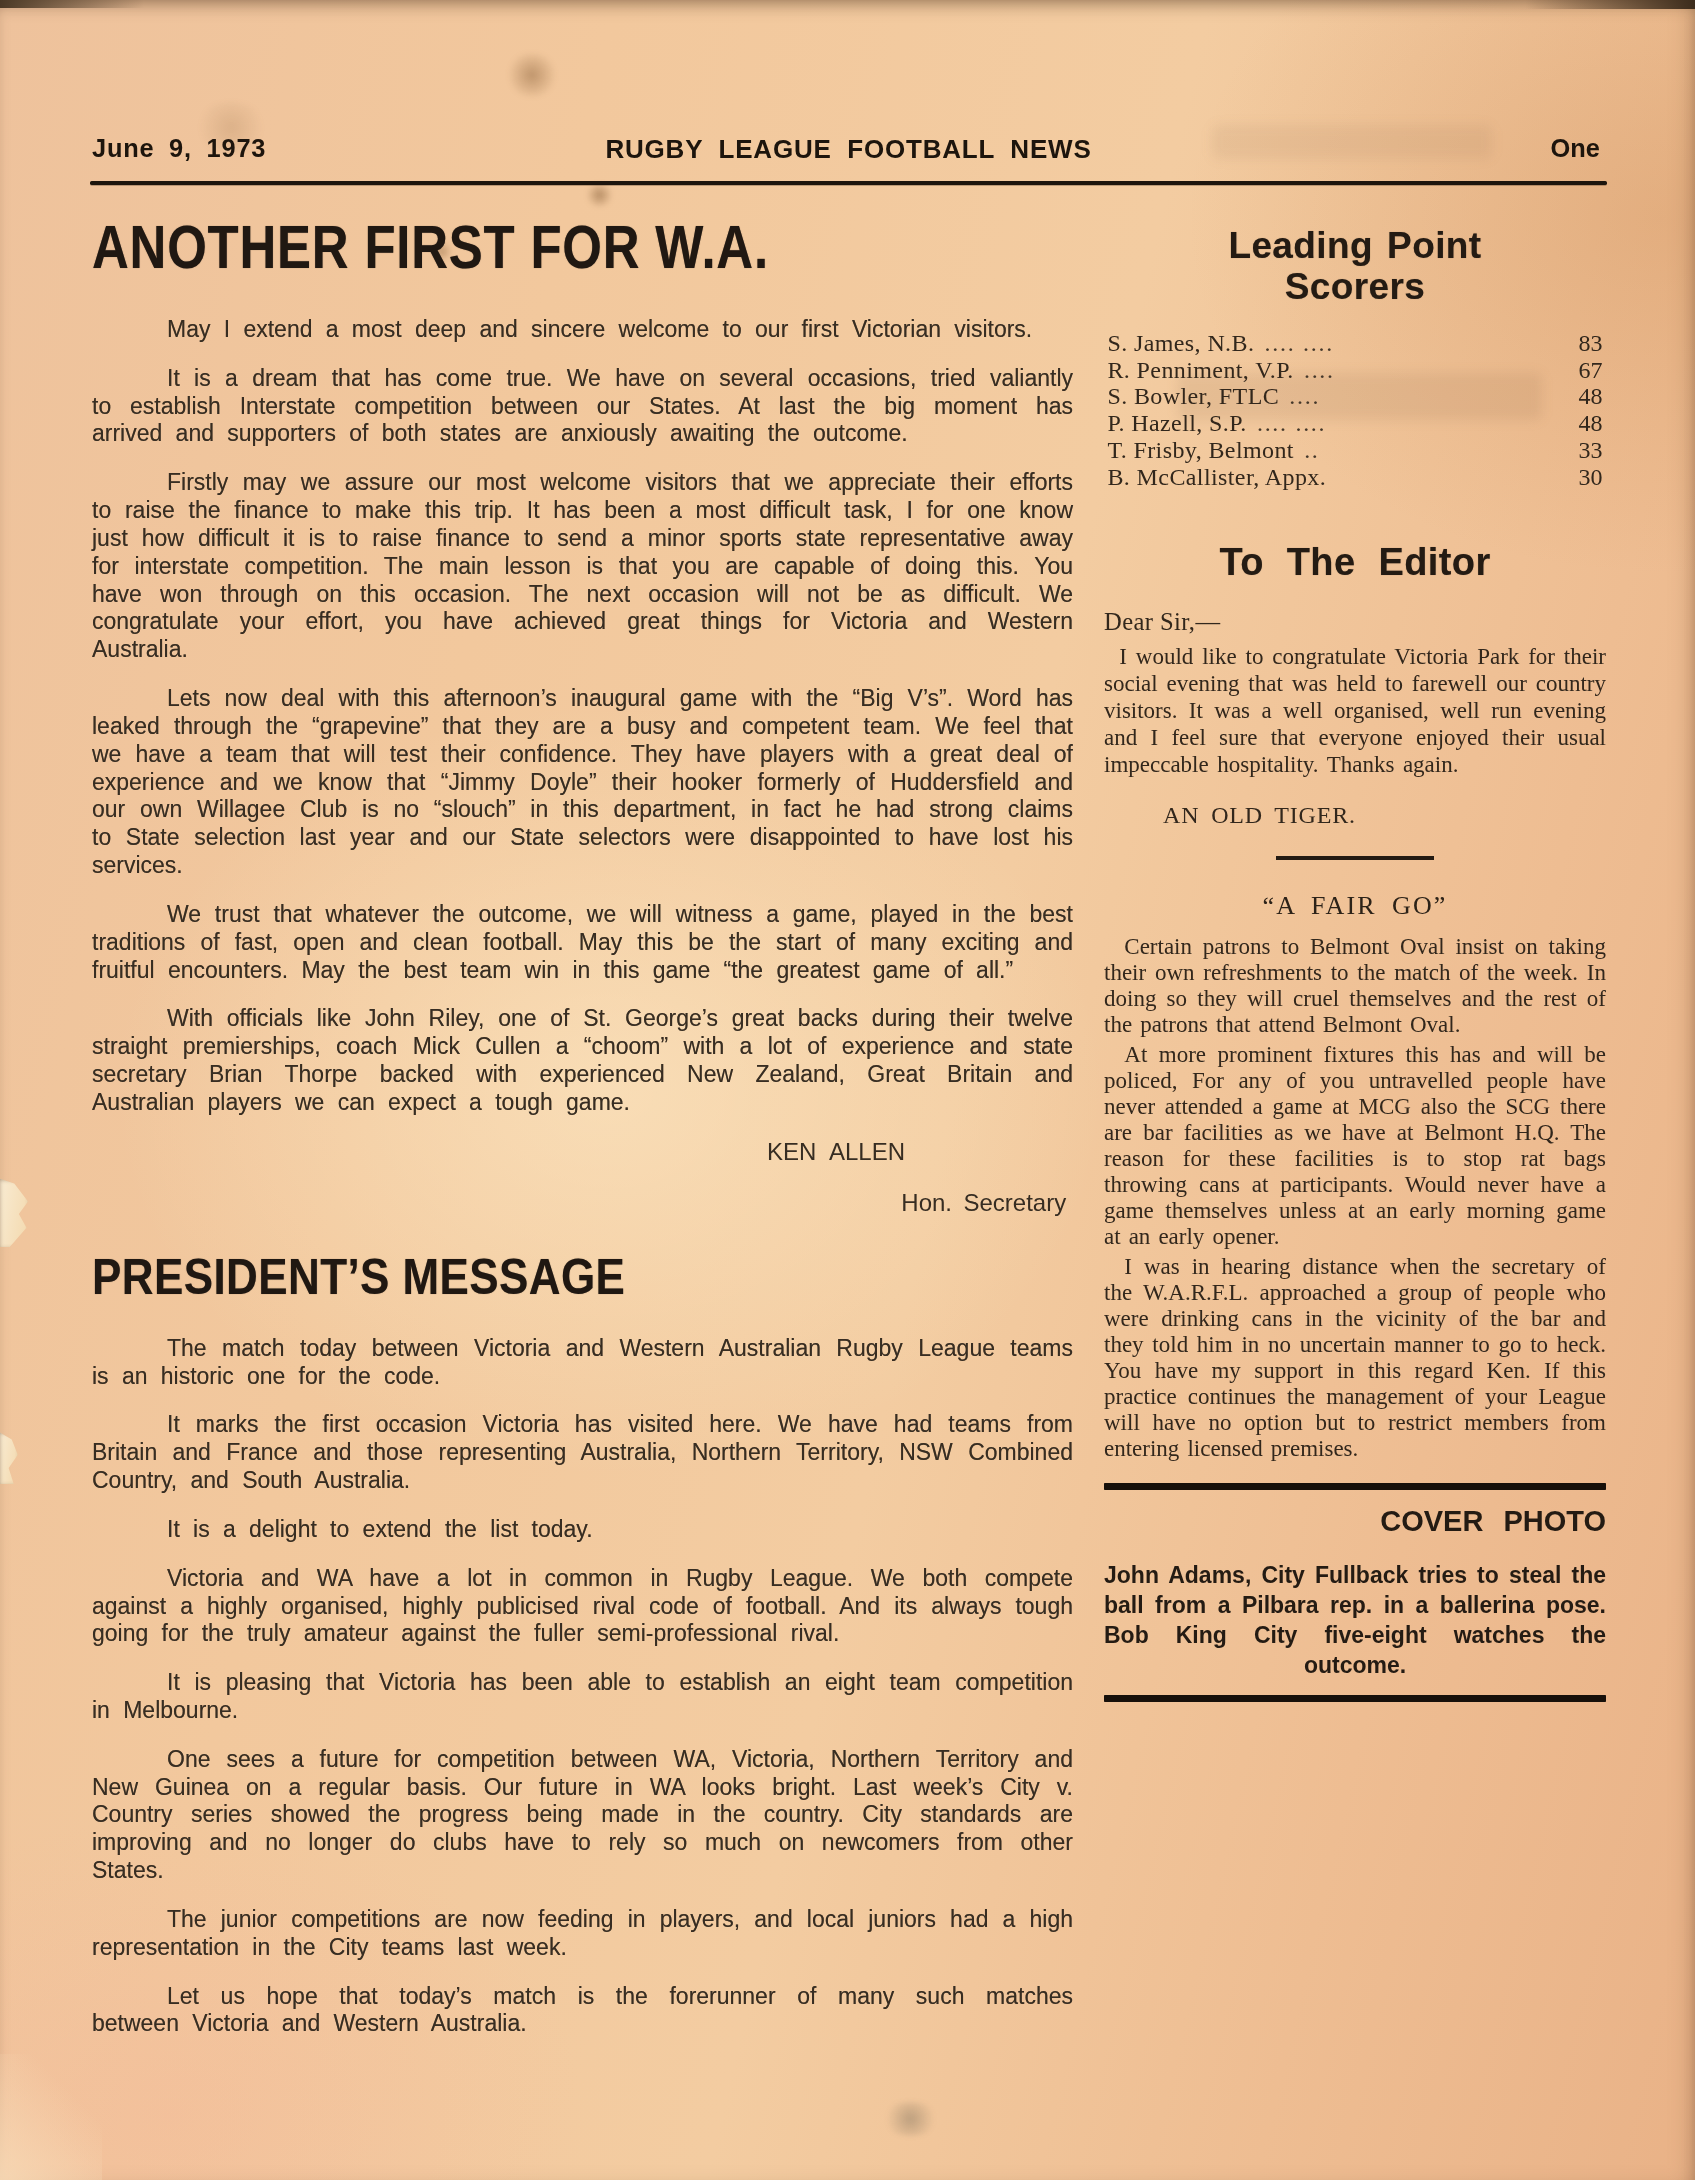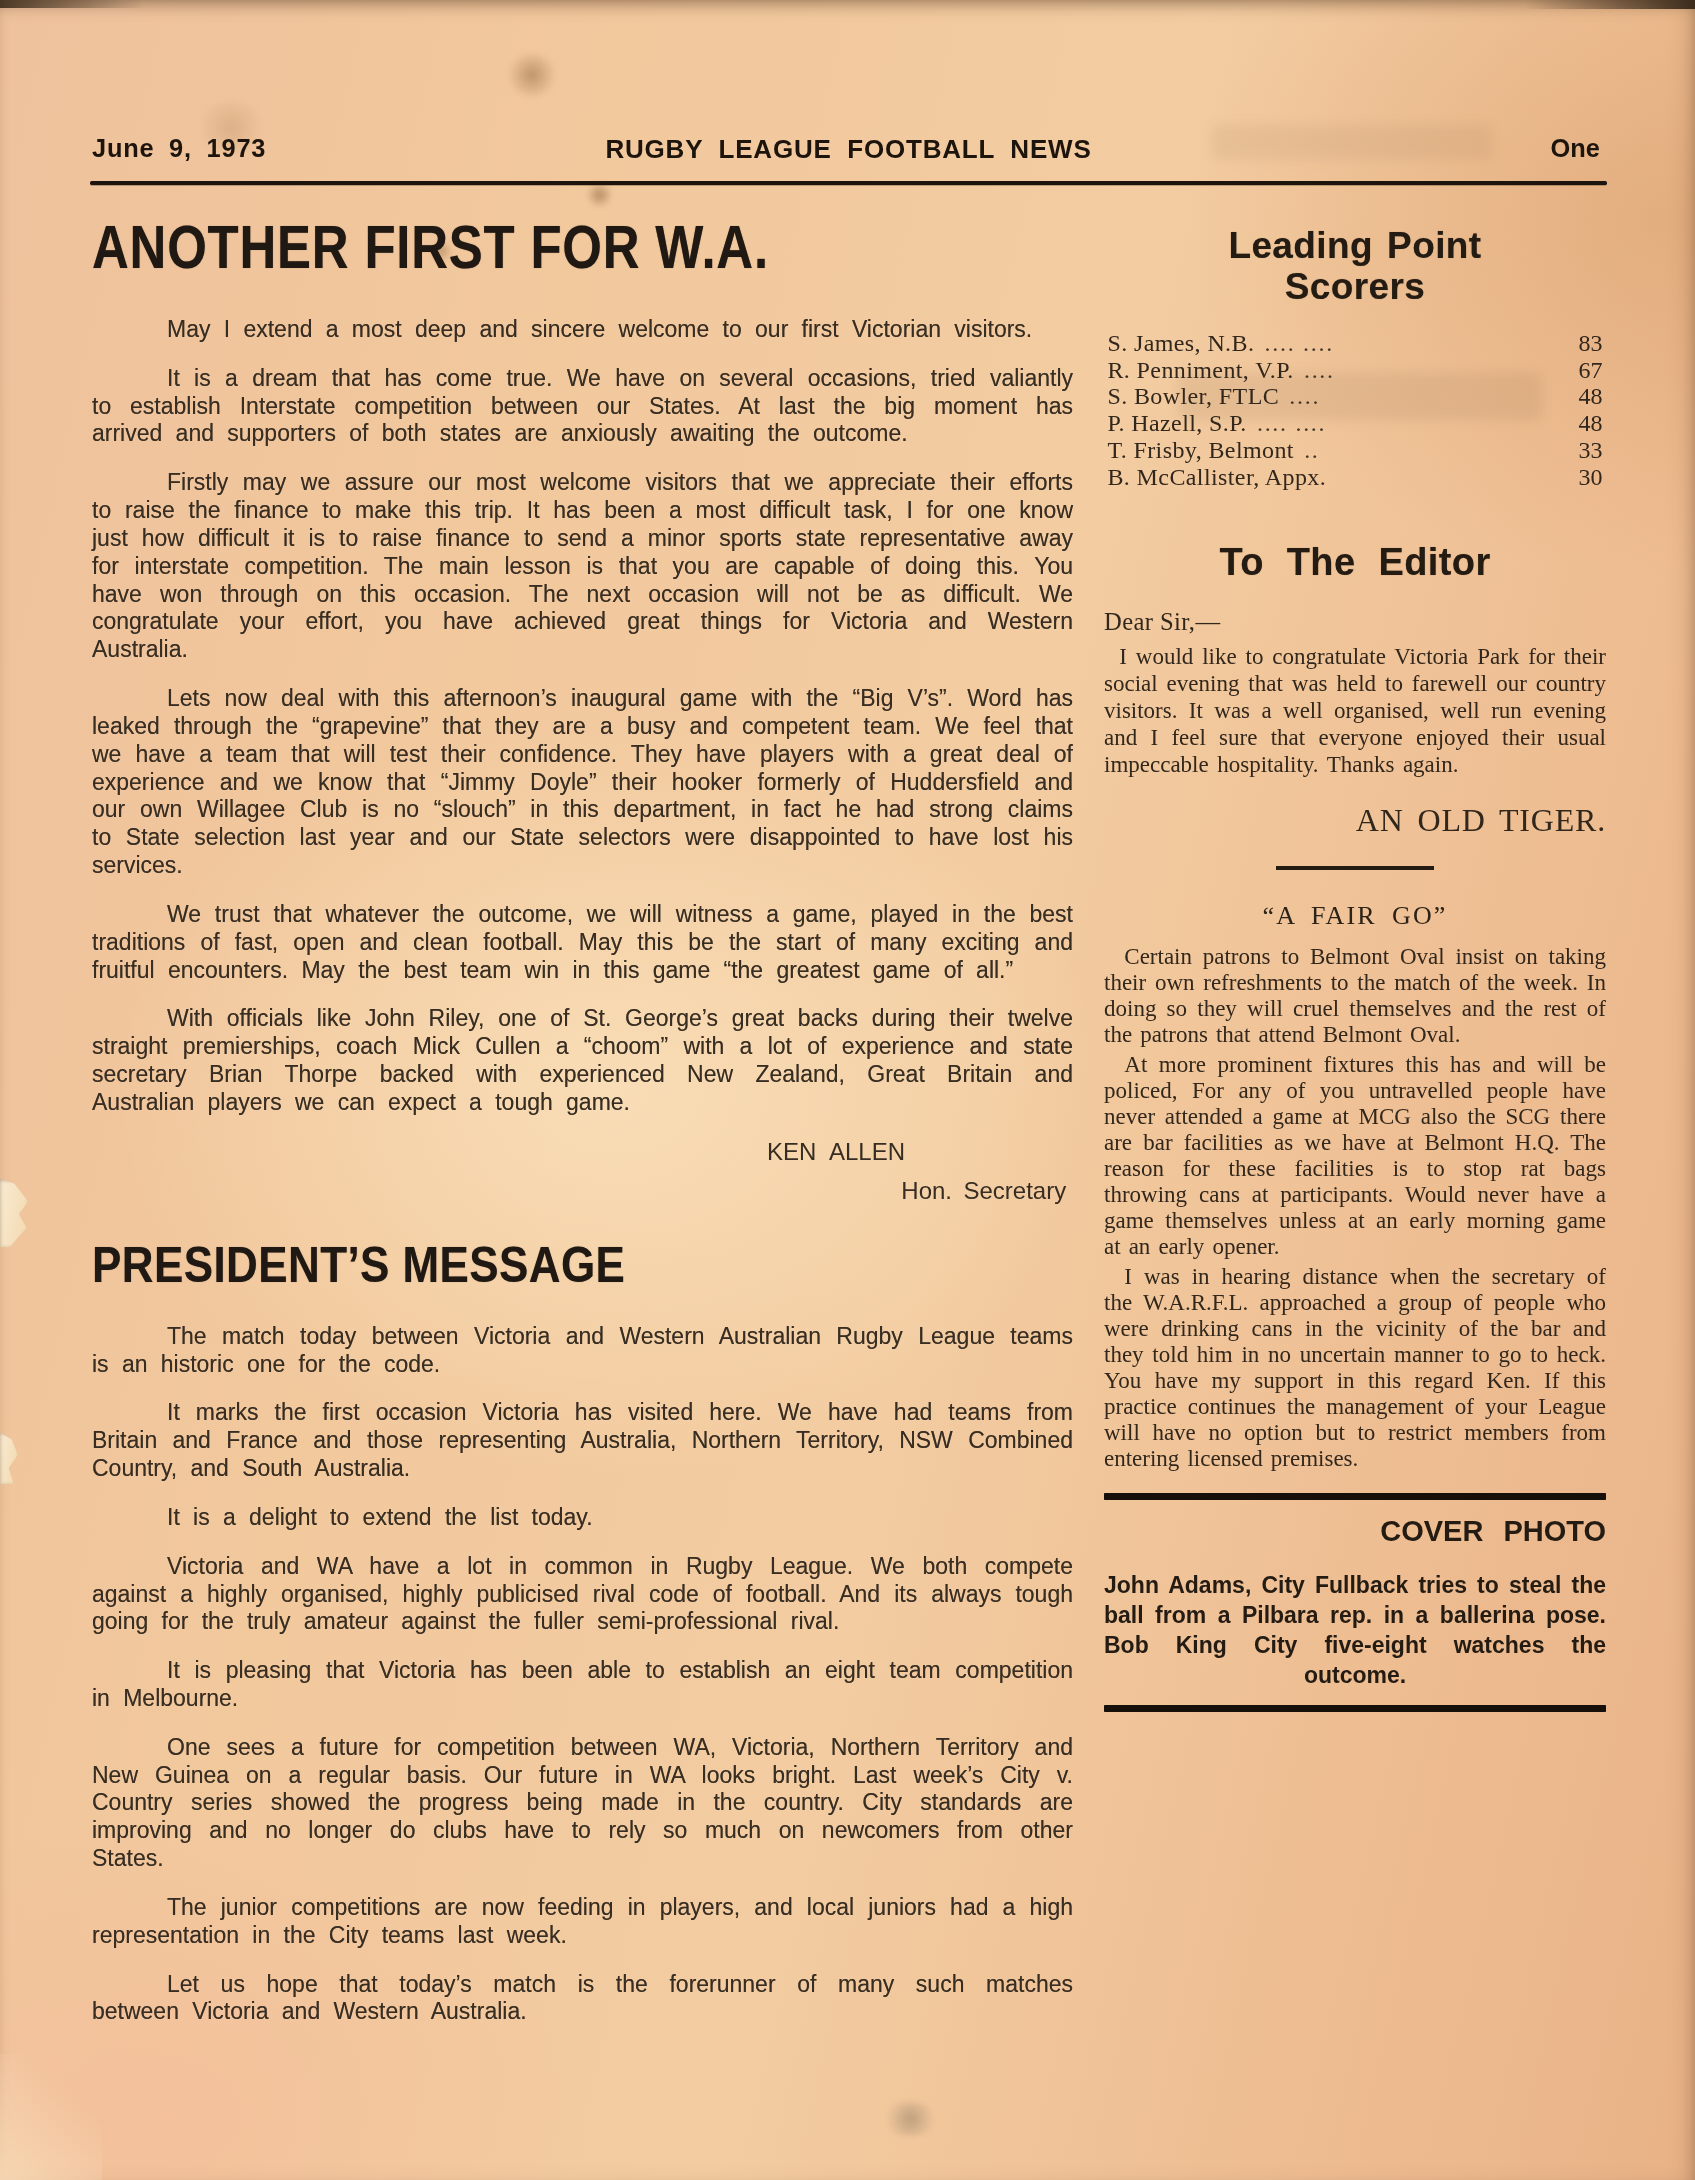--- a/index.html
+++ b/index.html
@@ -35,40 +35,40 @@
   .col-right{position:absolute;left:1104px;top:225px;width:502px;}
   
   .headline{display:inline-block;font-weight:bold;font-size:52px;letter-spacing:0.8px;color:#201812;
     transform:scaleY(1.16) scaleX(0.98);transform-origin:left top;white-space:nowrap;
     text-shadow:0 0 0.8px rgba(32,24,18,.55);}
   .headline-wrap{margin-bottom:44px;}
   .article p{margin:0 0 21px 0;font-size:23px;line-height:1.21;text-align:justify;text-indent:75px;
     word-spacing:0.30em;color:var(--ink);text-shadow:0 0 0.3px rgba(55,45,34,.5);}
   .sig-block{margin-top:1.7px;}
   .sig-name{text-align:right;padding-right:168px;font-size:24px;word-spacing:0.3em;color:var(--ink);}
-  .sig-title{text-align:right;padding-right:6.8px;font-size:24px;margin-top:11px;word-spacing:0.2em;color:var(--ink);}
+  .sig-title{text-align:right;padding-right:6.8px;font-size:24px;margin-top:23px;word-spacing:0.2em;color:var(--ink);}
   .headline2{display:inline-block;font-weight:bold;font-size:44px;letter-spacing:0.4px;color:#201812;
     transform:scaleY(1.12);transform-origin:left top;white-space:nowrap;text-shadow:0 0 0.8px rgba(32,24,18,.5);}
   .headline2-wrap{margin-top:32px;margin-bottom:36px;}
   
   .serif{font-family:"Liberation Serif", serif;}
   .lps-title{font-size:37px;font-weight:bold;text-align:center;line-height:1.12;color:#241b13;
     letter-spacing:0.4px;word-spacing:3.4px;text-shadow:0 0 0.8px rgba(36,27,19,.45);}
   .scorers{margin-top:22px;padding:0 3.4px;}
   .scorer-row{display:flex;align-items:baseline;font-family:"Liberation Serif",serif;font-size:24px;
     line-height:26px;margin-bottom:0.8px;color:#32271c;}
   .s-name{white-space:nowrap;letter-spacing:0.4px;}
   .s-dots{flex:1;overflow:hidden;white-space:nowrap;padding-left:10.2px;letter-spacing:1.7px;color:#43372a;}
   .s-pts{min-width:46px;text-align:right;}
   .tte-head{margin-top:51px;font-size:38px;font-weight:bold;text-align:center;word-spacing:12px;
     letter-spacing:0.4px;color:#241b13;text-shadow:0 0 0.8px rgba(36,27,19,.45);}
   .salutation{margin-top:24px;font-size:24.6px;color:#32271c;letter-spacing:0.4px;}
   .letter{margin-top:8.5px;font-size:23px;line-height:1.17;text-align:justify;text-indent:15.3px;
     color:#32271c;word-spacing:0.12em;}
-  .letter-sig{margin-top:5.1px;font-size:32px;text-align:right;padding-left:59px;color:#32271c;letter-spacing:0.8px;word-spacing:5.1px;}
+  .letter-sig{margin-top:5.1px;font-size:24px;text-align:left;padding-left:59px;color:#32271c;letter-spacing:0.8px;word-spacing:5.1px;}
   .divider{width:158px;height:4.2px;background:#241b13;margin:27px auto 0;}
   .fg-head{margin-top:30.5px;font-size:26px;text-align:center;letter-spacing:2.1px;word-spacing:6.8px;color:#2c2218;}
   .fairgo p{margin:4.2px 0 0;font-size:23px;line-height:1.13;text-align:justify;text-indent:20.3px;
     color:#32271c;word-spacing:0.10em;}
   .fairgo p:first-of-type{margin-top:13.6px;}
   .fg-sigs{margin-top:15.3px;}
   .fg-sig{font-size:26px;padding-left:47px;line-height:1.55;color:#2c2218;letter-spacing:0.8px;word-spacing:5.1px;}
   .cover{margin-top:20.3px;}
   .bar{height:7.6px;background:#17100a;border-radius:0.8px;}
   .cover-head{font-size:29px;font-weight:bold;text-align:right;margin:15.3px 0 10.2px;word-spacing:12px;color:#241b13;}

